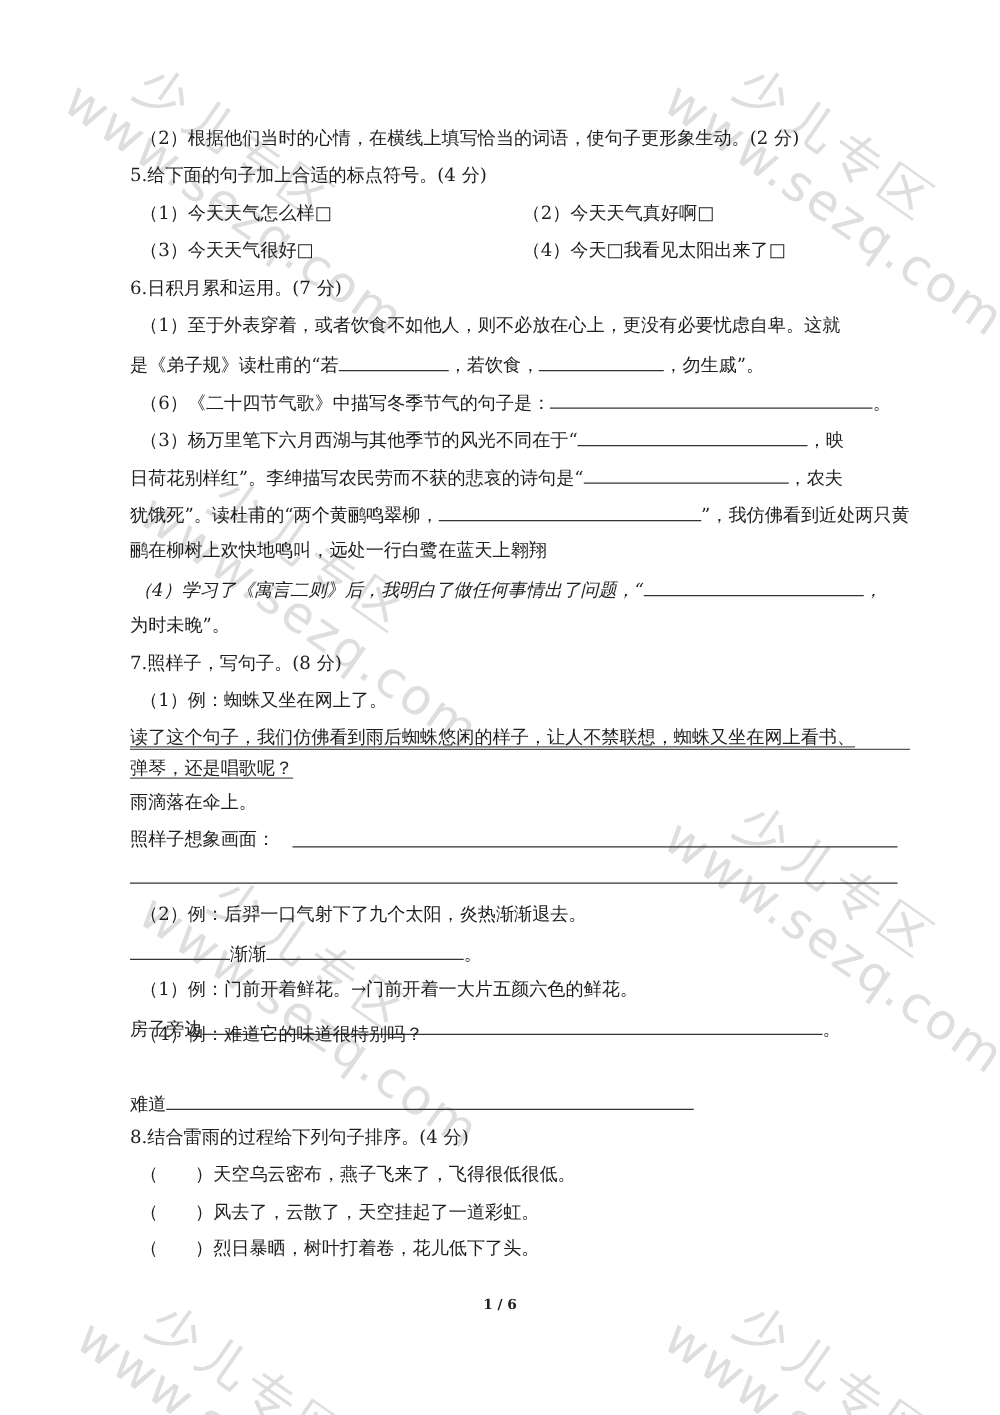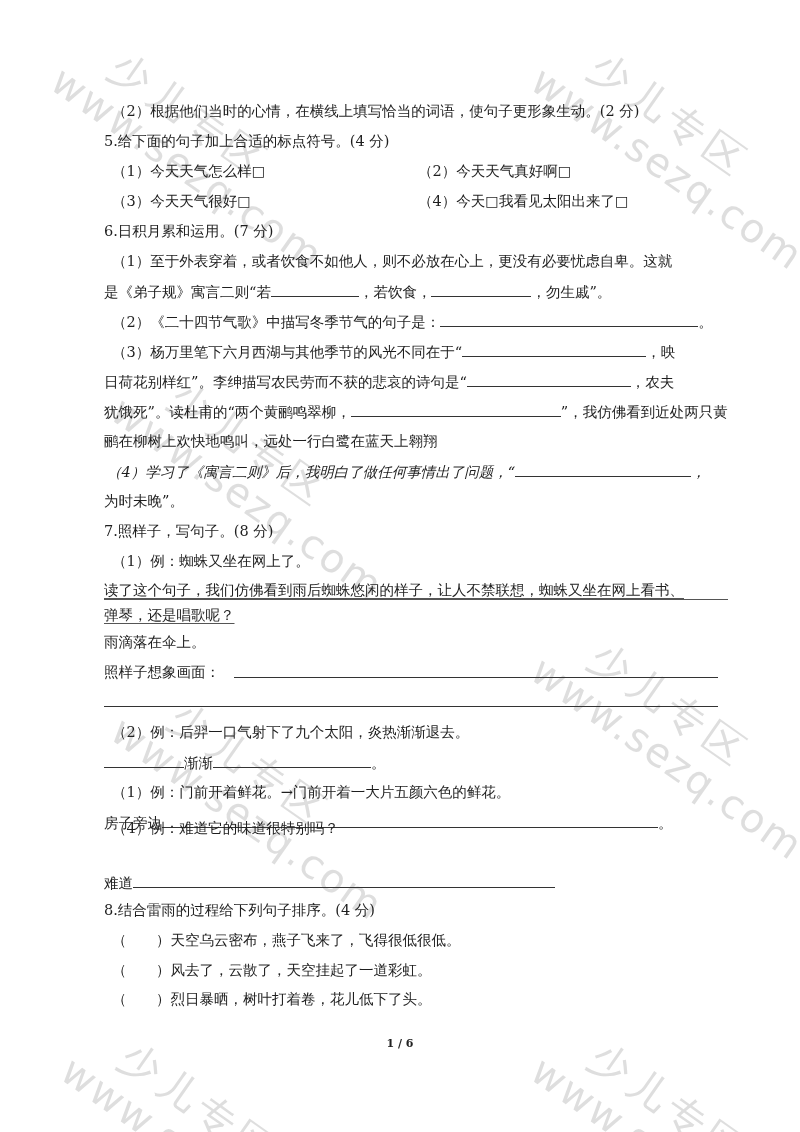--- a/index.html
+++ b/index.html
@@ -55,24 +55,24 @@
 
   <div class="ln" style="left:104px;top:131px;">5.给下面的句子加上合适的标点符号。(4 分)</div>
   <div class="ln" style="left:112px;top:161px;">（1）今天天气怎么样□</div>
   <div class="ln" style="left:418px;top:161px;">（2）今天天气真好啊□</div>
   <div class="ln" style="left:112px;top:191px;">（3）今天天气很好□</div>
   <div class="ln" style="left:418px;top:191px;">（4）今天□我看见太阳出来了□</div>
 
   <div class="ln" style="left:104px;top:221px;">6.日积月累和运用。(7 分)</div>
   <div class="ln" style="left:112px;top:251px;">（1）至于外表穿着，或者饮食不如他人，则不必放在心上，更没有必要忧虑自卑。这就</div>
   <div class="ln" style="left:104px;top:281px;">
-    <span>是《弟子规》寓言二则“若</span><span class="blank" style="width:88px"></span><span>，若饮食，</span><span class="blank" style="width:100px"></span><span>，勿生戚”。</span>
+    <span>是《弟子规》读杜甫的“若</span><span class="blank" style="width:88px"></span><span>，若饮食，</span><span class="blank" style="width:100px"></span><span>，勿生戚”。</span>
   </div>
   <div class="ln" style="left:112px;top:311px;">
-    <span>（2）《二十四节气歌》中描写冬季节气的句子是：</span><span class="blank" style="width:258px"></span><span>。</span>
+    <span>（6）《二十四节气歌》中描写冬季节气的句子是：</span><span class="blank" style="width:258px"></span><span>。</span>
   </div>
   <div class="ln" style="left:112px;top:341px;">
     <span>（3）杨万里笔下六月西湖与其他季节的风光不同在于“</span><span class="blank" style="width:184px"></span><span>，映</span>
   </div>
   <div class="ln" style="left:104px;top:371px;">
     <span>日荷花别样红”。李绅描写农民劳而不获的悲哀的诗句是“</span><span class="blank" style="width:164px"></span><span>，农夫</span>
   </div>
   <div class="ln" style="left:104px;top:431px;">鹂在柳树上欢快地鸣叫，远处一行白鹭在蓝天上翱翔</div>
   <div class="ln" style="left:104px;top:401px;">
     <span>犹饿死”。读杜甫的“两个黄鹂鸣翠柳，</span><span class="blank" style="width:210px"></span><span>”，我仿佛看到近处两只黄</span>

